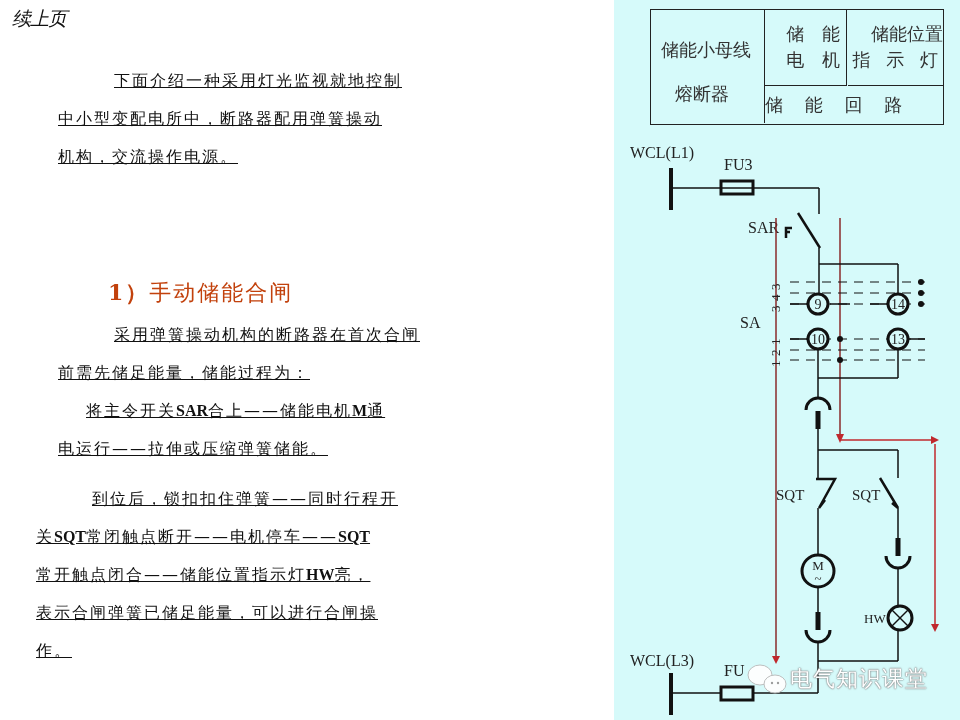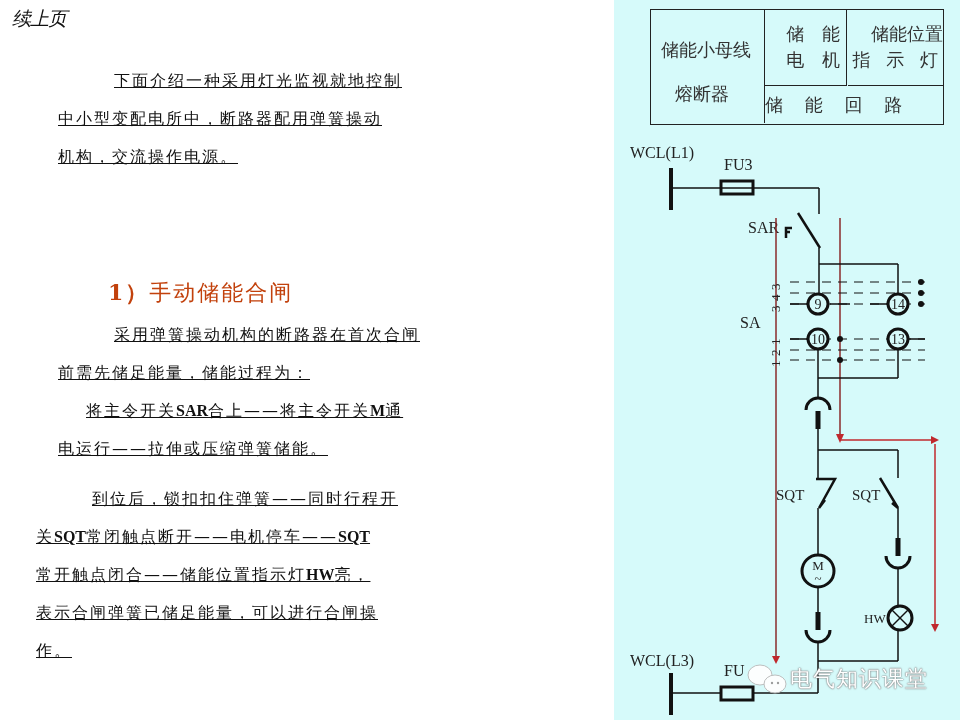--- a/index.html
+++ b/index.html
@@ -35,21 +35,21 @@
     <div>机构，交流操作电源。</div>
   </div>
 
   <div class="heading">
     <b>1）</b><span>手动储能合闸</span>
   </div>
 
   <div class="para" style="top:305px;margin-top:11px;">
     <div><span class="ind"></span><span>采用弹簧操动机构的断路器在首次合闸</span></div>
     <div>前需先储足能量，储能过程为：</div>
-    <div><span class="ind" style="width:28px"></span><span>将主令开关</span><b class="en">SAR</b><span>合上——将主令开关</span><b class="en">M</b><span>通</span></div>
+    <div><span class="ind" style="width:28px"></span><span>将主令开关</span><b class="en">SAR</b><span>合上——储能电机</span><b class="en">M</b><span>通</span></div>
     <div>电运行——拉伸或压缩弹簧储能。</div>
   </div>
 
   <div class="para" style="top:480px; left:36px; width:540px;">
     <div><span class="ind"></span><span>到位后，锁扣扣住弹簧——同时行程开</span></div>
     <div><span>关</span><b class="en">SQT</b><span>常闭触点断开——电机停车——</span><b class="en">SQT</b></div>
     <div><span>常开触点闭合——储能位置指示灯</span><b class="en">HW</b><span>亮，</span></div>
     <div>表示合闸弹簧已储足能量，可以进行合闸操</div>
     <div>作。</div>
   </div>

